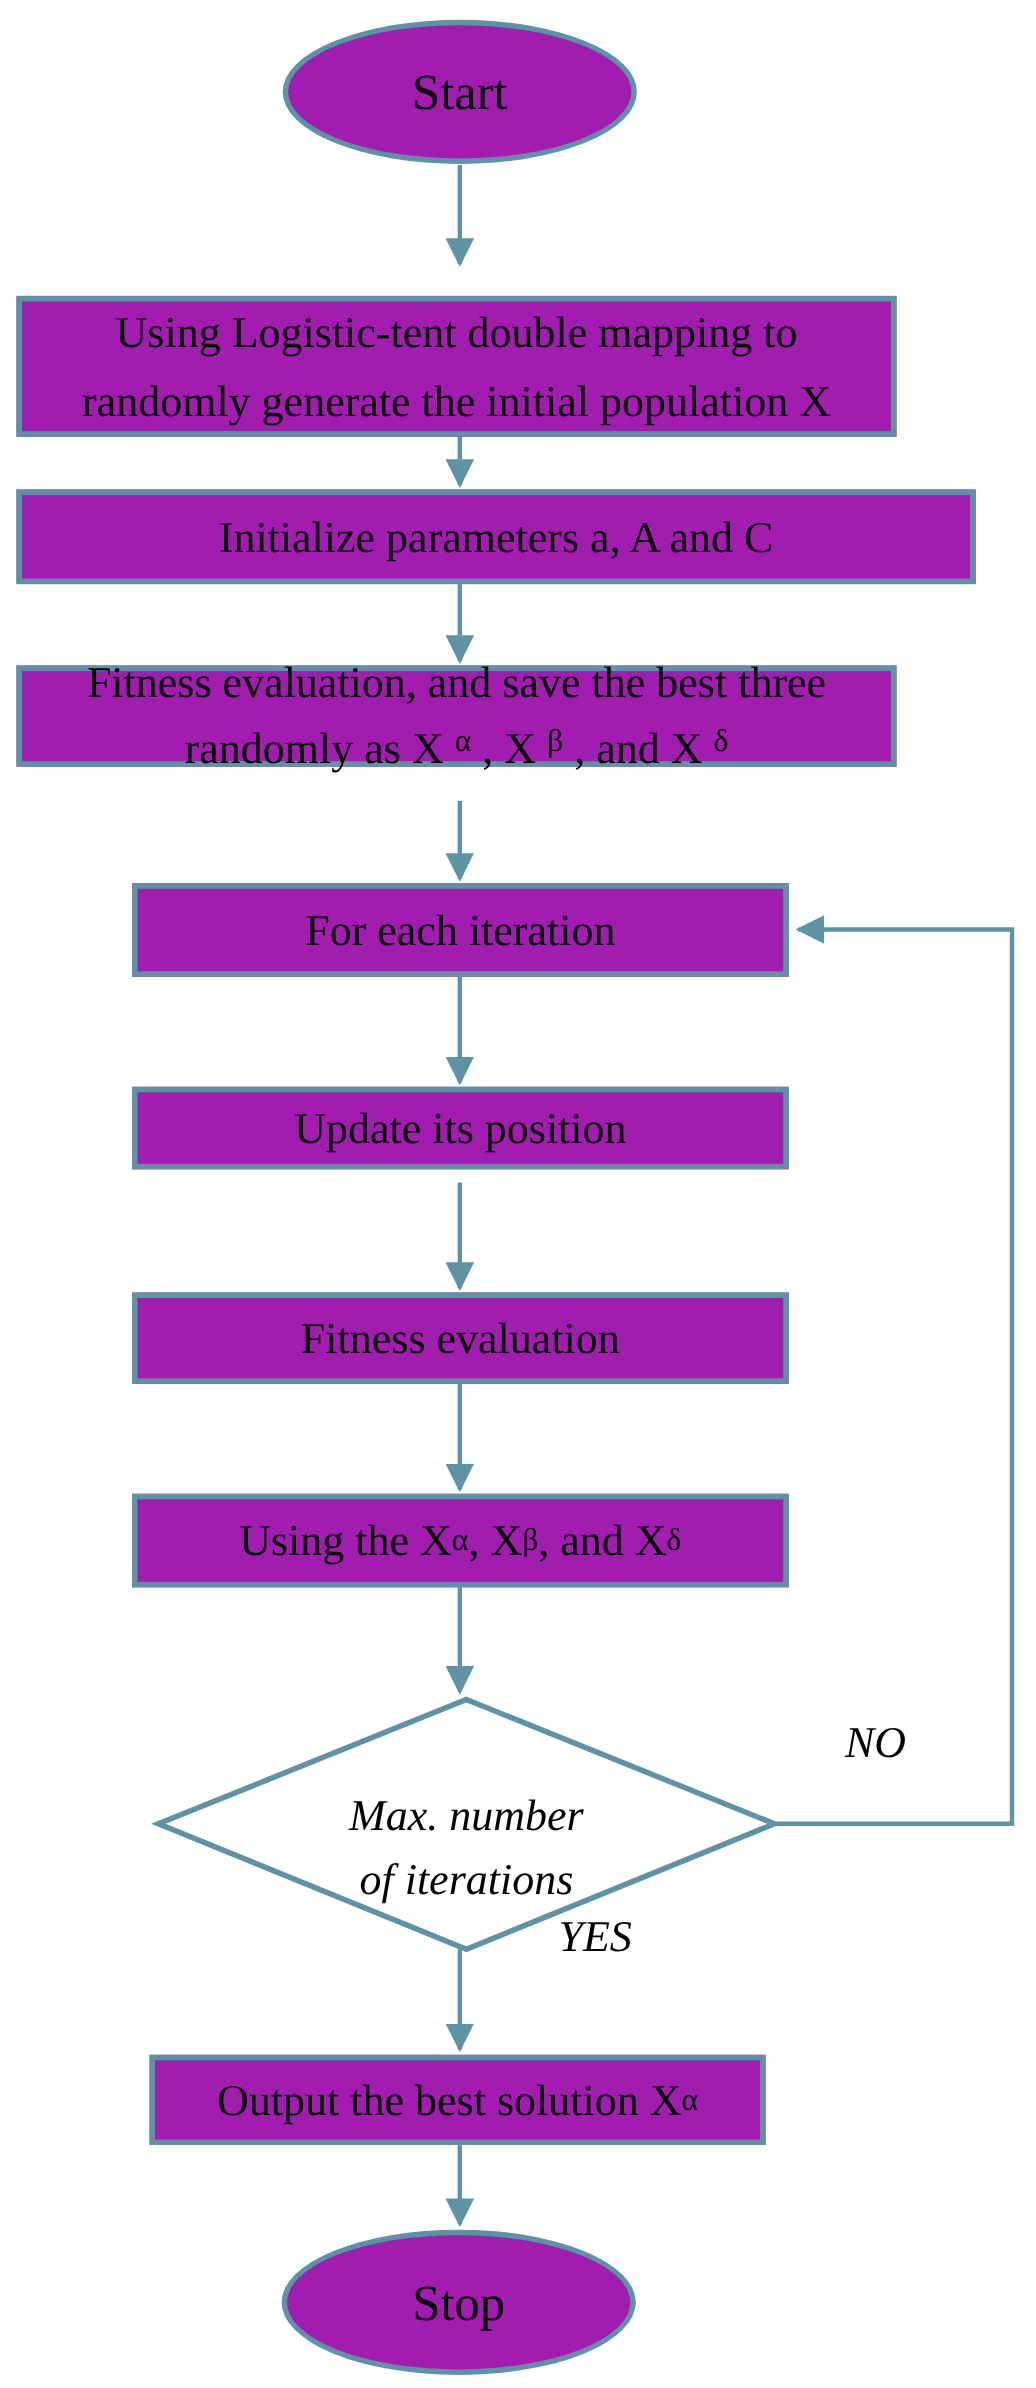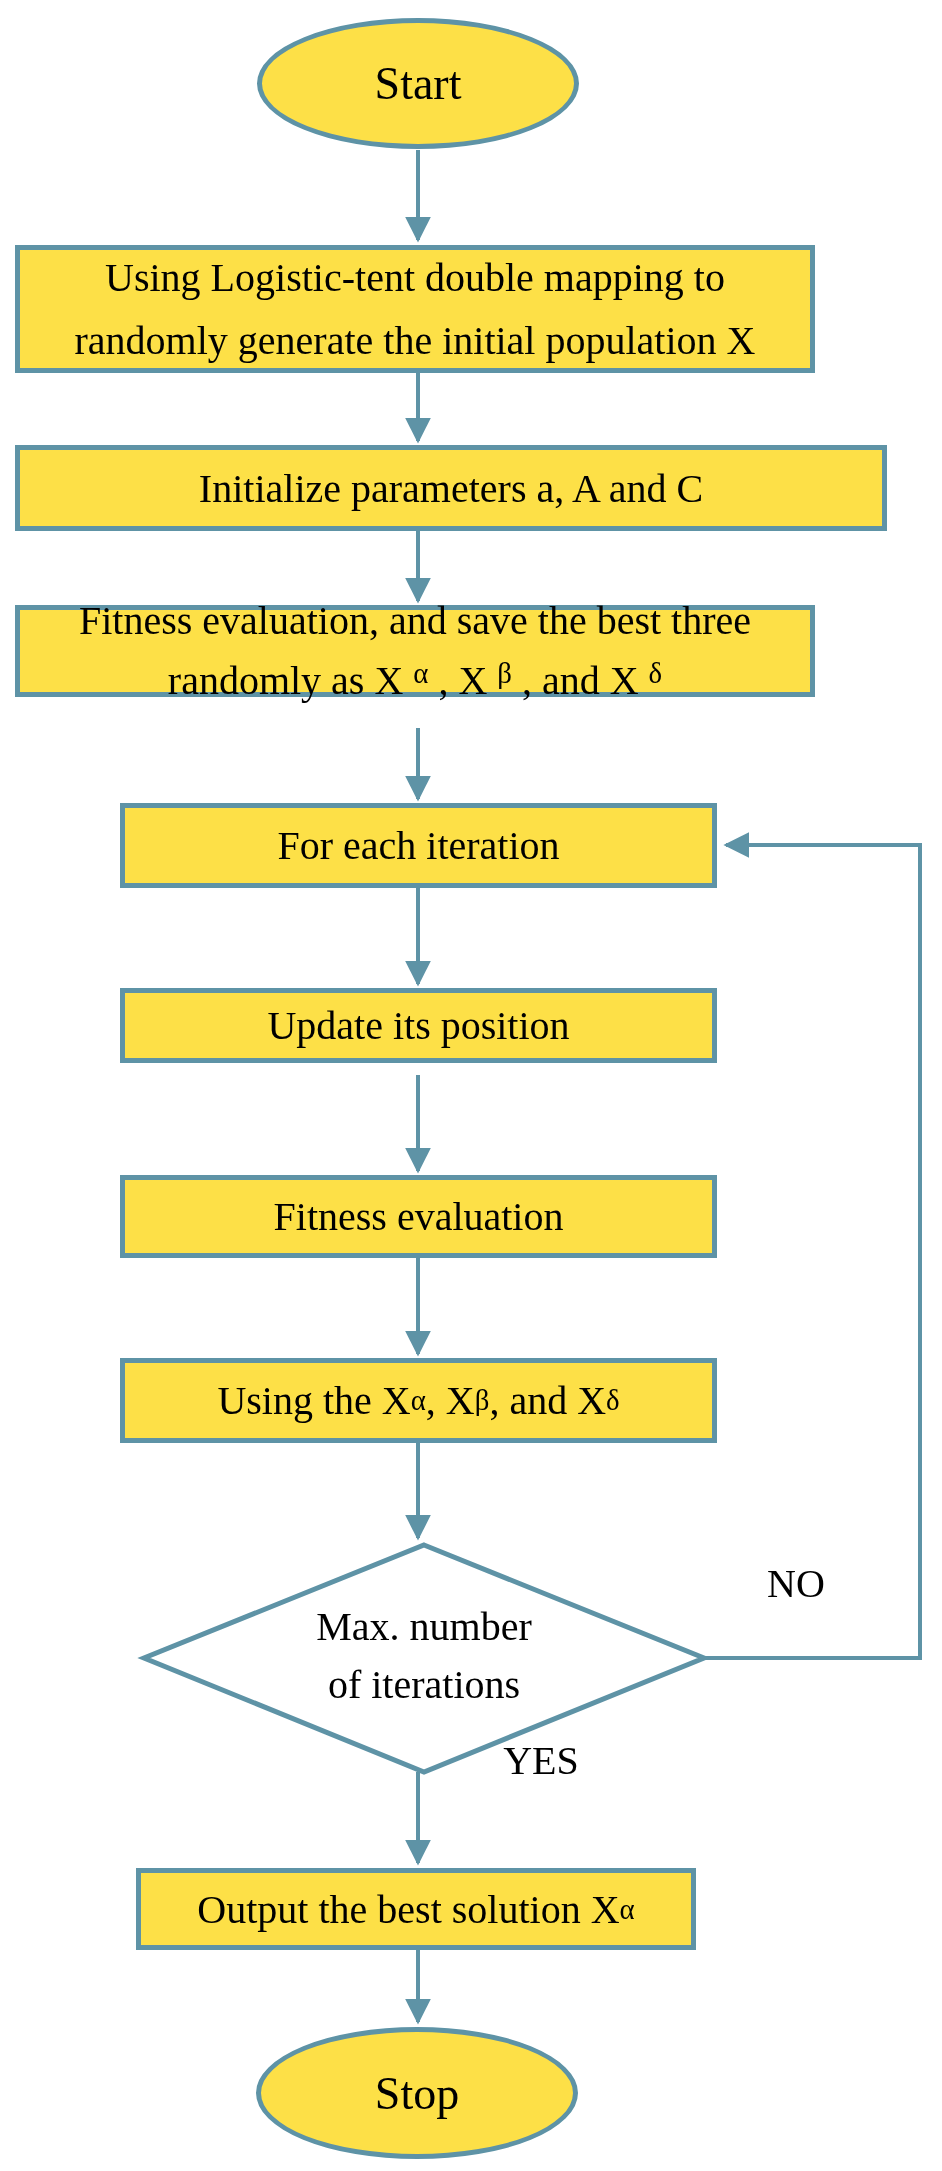--- a/index.html
+++ b/index.html
@@ -21,42 +21,43 @@
     left: 0; top: 0;
     width: 942px; height: 2171px;
   }
   .node {
     position: absolute;
     box-sizing: border-box;
     display: flex;
     align-items: center;
     justify-content: center;
     text-align: center;
-    background: #fde047;
+    background: #a21caf;
     color: #000000;
   }
   .terminator {
     border: 5px solid #5e93a6;
     border-radius: 50%;
     font-size: 46px;
   }
   .process {
     border: 5px solid #5e93a6;
     font-size: 40px;
   }
-  .preline { white-space: pre-line; }
+  .preline { white-space: pre-line; margin-top: 24px; }
   .sup {
     font-size: 0.72em;
     vertical-align: 0.38em;
   }
   .edge-label, .decision-label {
     position: absolute;
     font-size: 40px;
     text-align: center;
     color: #000000;
+    font-style: italic;
   }
   
   #node-start        { left: 257px; top: 18px;  width: 322px; height: 131px; }
   #node-generate     { left: 15px;  top: 245px; width: 800px; height: 128px; line-height: 1.58; }
   #node-init-params  { left: 15px;  top: 445px; width: 872px; height: 86px; }
   #node-fitness-save { left: 15px;  top: 605px; width: 800px; height: 92px; flex-direction: column; line-height: 1.5; }
   #node-iteration    { left: 120px; top: 803px; width: 597px; height: 85px; }
   #node-update-pos   { left: 120px; top: 988px; width: 597px; height: 75px; }
   #node-fitness      { left: 120px; top: 1175px; width: 597px; height: 83px; }
   #node-update-best  { left: 120px; top: 1358px; width: 597px; height: 85px; }

